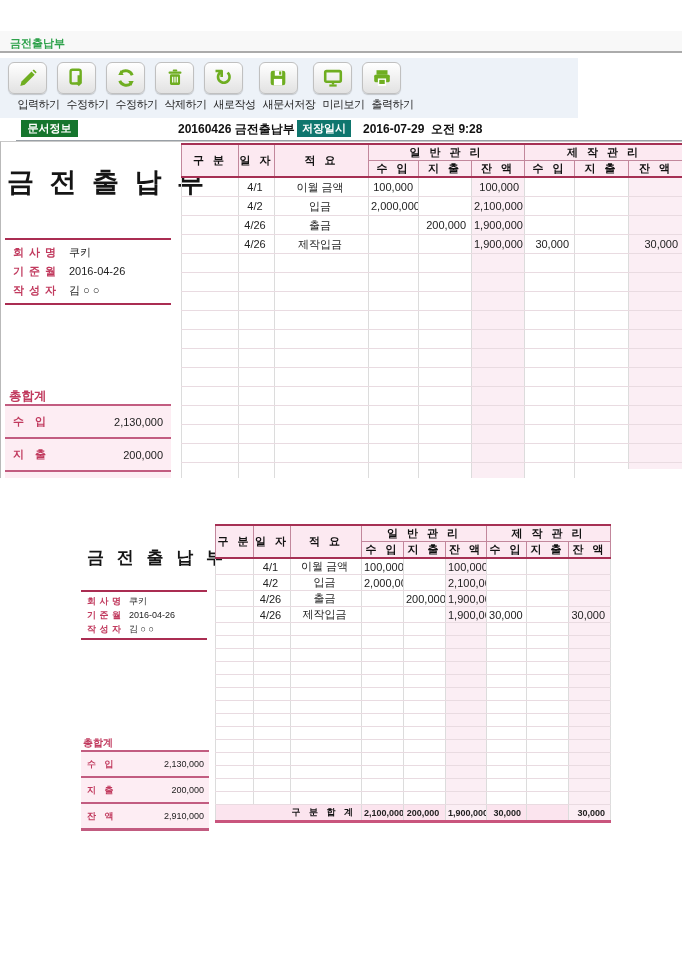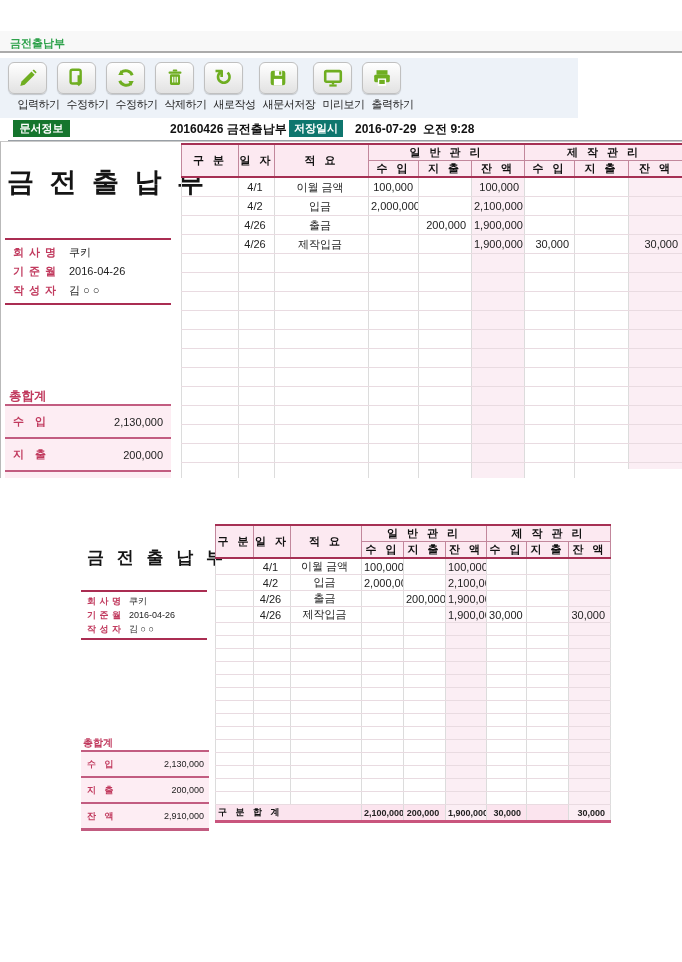--- a/index.html
+++ b/index.html
@@ -25,21 +25,21 @@
   .tool-btn{width:49px;background:none;border:none;padding:0;margin:0;cursor:pointer;
             display:flex;flex-direction:column;align-items:center;font-family:inherit;}
   .tool-btn.wide{width:60px;}
   .tool-icon{width:37px;height:30px;border:1px solid #c0c0c0;border-radius:6px;
              background:linear-gradient(#ffffff,#e2e2e2);display:flex;align-items:center;
              justify-content:center;box-shadow:0 1px 1px rgba(0,0,0,.18);}
   .glyph{font-size:22px;line-height:22px;font-weight:bold;color:#6fae21;}
   .tool-label{margin-top:3px;font-size:11px;font-weight:normal;color:#222;letter-spacing:-.5px;white-space:nowrap;margin-left:22px;}
 
   
-  .infobar{position:absolute;top:118px;left:8px;right:0;height:22px;background:#fff;
+  .infobar{position:absolute;top:118px;left:16px;right:0;height:22px;background:#fff;
            border-bottom:2px solid #9aa0a6;}
   .badge{position:absolute;top:2px;height:17px;line-height:17px;color:#fff;font-size:11px;
          font-weight:bold;text-align:center;}
   .badge.dark{left:5px;width:57px;background:#15752d;}
   .badge.light1{left:72px;width:64px;background:#a21caf;margin-top:31px;}
   .badge.light2{left:281px;width:54px;background:#0f766e;}
   .info-text{position:absolute;top:3px;font-size:12px;font-weight:bold;color:#111;white-space:pre;}
   .info-title{left:162px;}
   .info-date{left:347px;}
 
@@ -91,21 +91,21 @@
   .totals-sm .total-row:last-child{border-bottom:3px solid #c25c80;}
   .totals-sm .total-label{margin-left:6px;font-size:9px;letter-spacing:3px;}
   .totals-sm .total-value{margin-right:5px;font-size:9px;}
 
   .grid-sm{position:absolute;left:215px;top:0;width:395px;}
   .grid-sm th{height:14px;font-size:9px;letter-spacing:1.5px;}
   .grid-sm thead tr:first-child th{border-top:3px solid #a63054;}
   .grid-sm td{height:12px;font-size:8.5px;padding:0 3px 0 1px;}
   .grid-sm .sumrow td{height:15px;background:#fbe4ee;font-weight:bold;font-size:9px;
                       border-top:1px solid #d2688c;border-bottom:3px solid #c9557d;}
-  .grid-sm .sumrow td.sum-label{text-align:left;letter-spacing:3px;color:#111;}
+  .grid-sm .sumrow td.sum-label{text-align:right;letter-spacing:3px;color:#111;}
   svg .g{fill:#6fae21;} svg .gs{stroke:#6fae21;fill:none;}
 </style>
 </head>
 <body>
 
 <div class="screen">
 
 
   <div class="tabstrip">
     <button class="tab">금전출납부</button>

